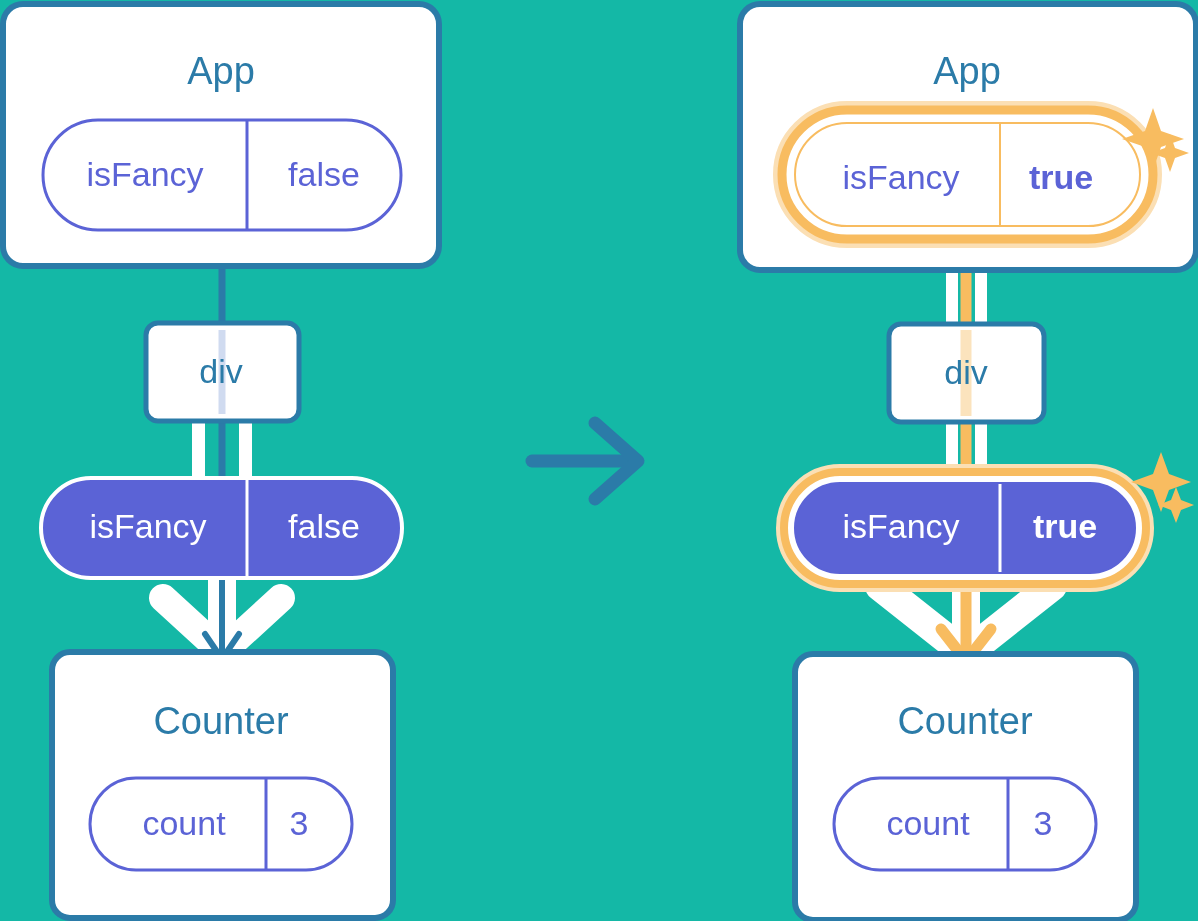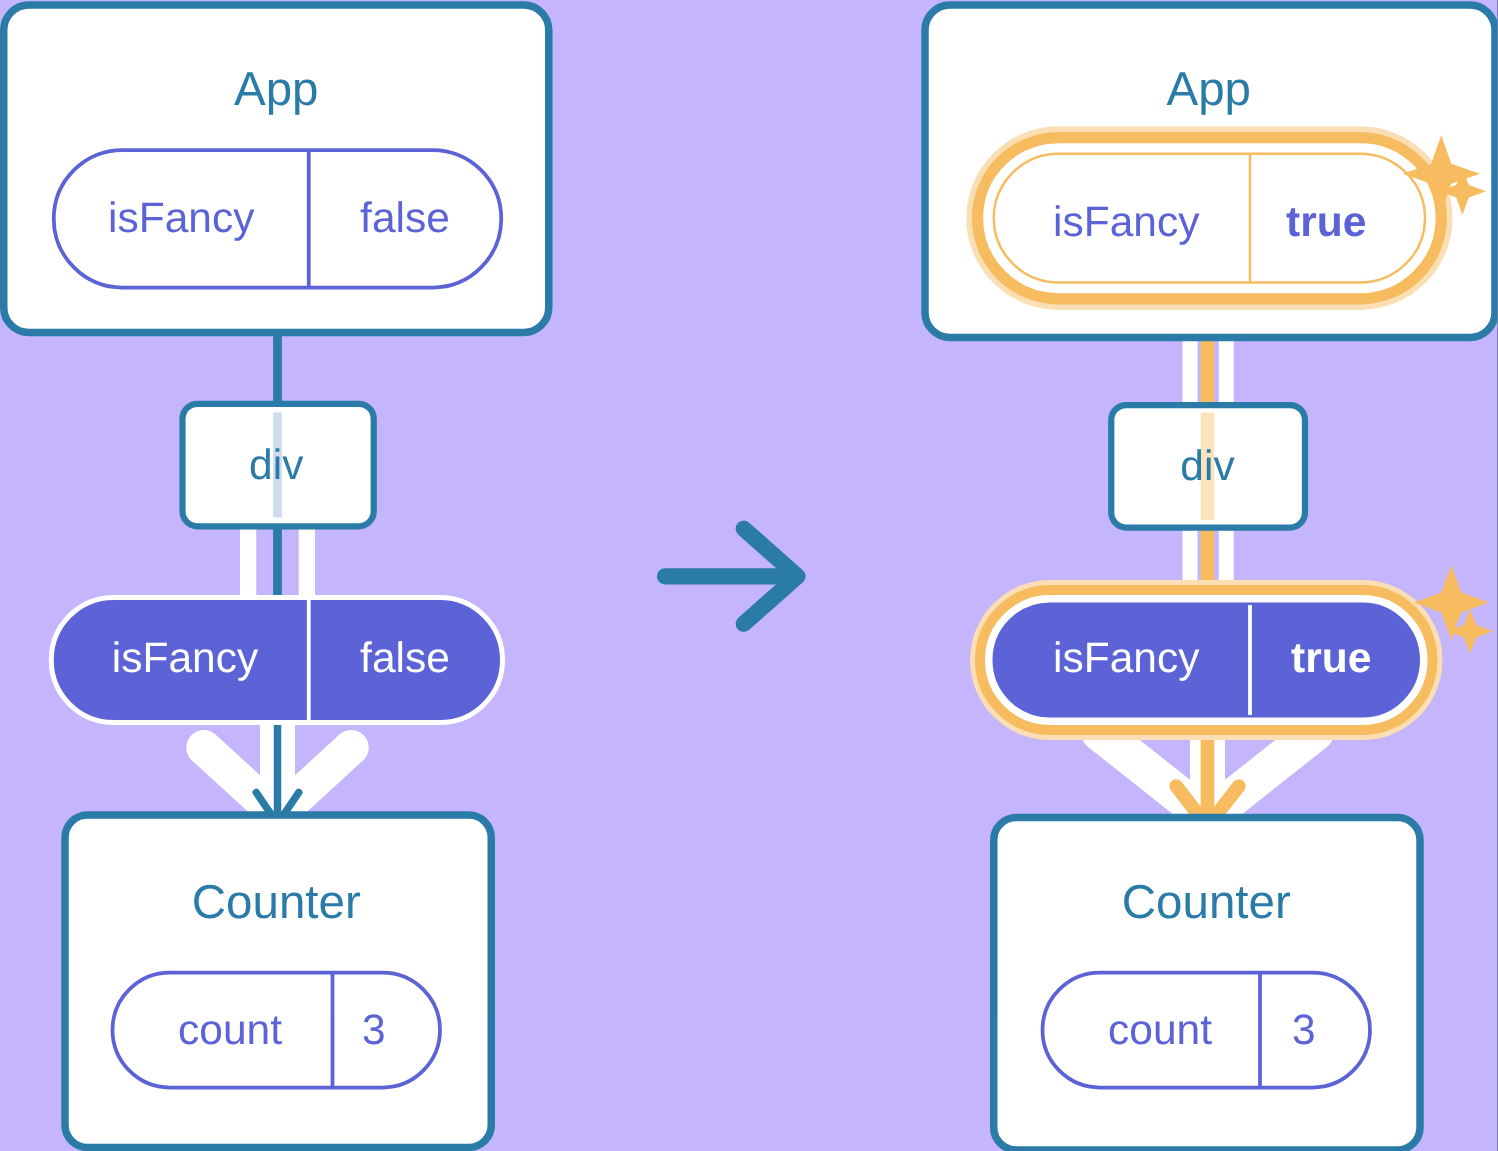--- a/index.html
+++ b/index.html
@@ -8,21 +8,21 @@
     padding: 0;
     background: #4d6670;
   }
   body {
     font-family: "Liberation Sans", sans-serif;
   }
   #stage {
     position: relative;
     width: 1198px;
     height: 921px;
-    background: #c4b5fd;
+    background: #14b8a6;
     overflow: hidden;
   }
   #diagram-svg {
     position: absolute;
     left: 0;
     top: 0;
     width: 1198px;
     height: 921px;
     display: block;
   }

